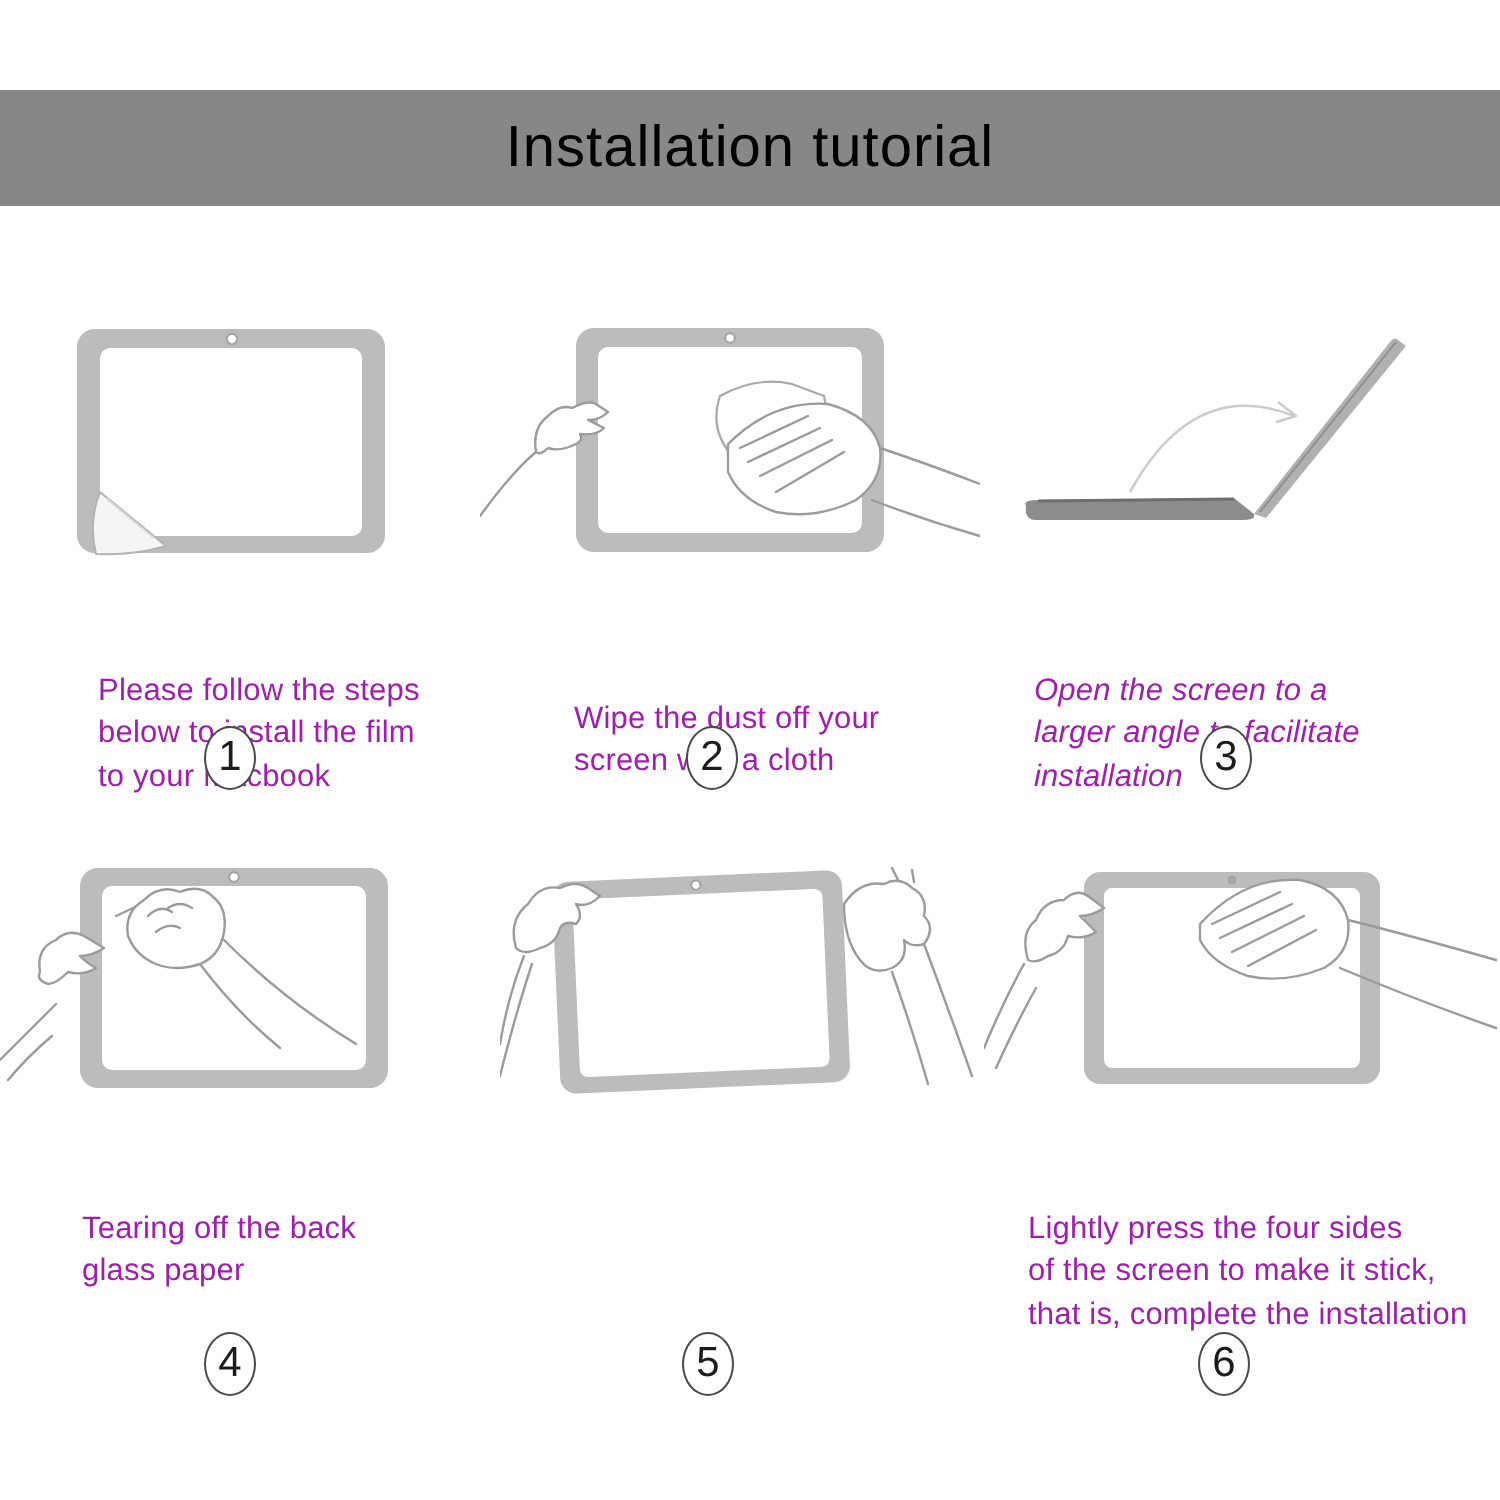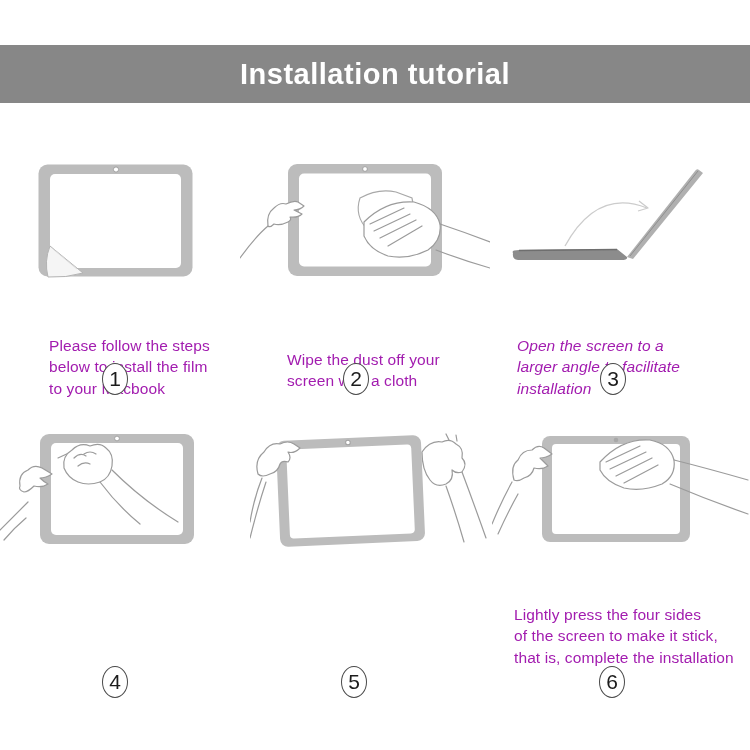--- a/index.html
+++ b/index.html
@@ -5,21 +5,21 @@
   html,body{margin:0;padding:0;background:#fff;}
   .page{
     position:relative;width:750px;height:750px;background:#ffffff;
     font-family:"Liberation Sans",sans-serif;overflow:hidden;
   }
   .banner{
     position:absolute;left:0;top:45px;width:750px;height:58px;
     background:#878787;display:flex;align-items:center;justify-content:center;
   }
   .banner-title{
-    color:#ffffff;font-size:29px;letter-spacing:0.5px;font-weight:700;
+    color:#000000;font-size:29px;letter-spacing:0.5px;font-weight:400;
   }
   .caption{
     position:absolute;color:#a21caf;font-size:15.5px;line-height:21.4px;
     white-space:pre-line;letter-spacing:0.1px;margin-top:48px;
   }
   .cap-1{left:49px;top:287px;width:185px;}
   .cap-2{left:287px;top:301px;width:185px;}
   .cap-3{left:517px;top:287px;width:195px;font-style:italic;}
   .cap-4{left:41px;top:556px;width:185px;}
   .cap-5{left:268px;top:556px;width:225px;}
@@ -126,20 +126,22 @@
   </svg>
 
   <div class="caption cap-1">Please follow the steps
 below to install the film
 to your Macbook</div>
   <div class="caption cap-2">Wipe the dust off your
 screen with a cloth</div>
   <div class="caption cap-3">Open the screen to a
 larger angle to facilitate
 installation</div>
+  <div class="caption cap-4">Tearing off the back
+glass paper</div>
   <div class="caption cap-6">Lightly press the four sides
 of the screen to make it stick,
 that is, complete the installation</div>
 
   <div class="num-badge num-1">1</div>
   <div class="num-badge num-2">2</div>
   <div class="num-badge num-3">3</div>
   <div class="num-badge num-4">4</div>
   <div class="num-badge num-5">5</div>
   <div class="num-badge num-6">6</div>

